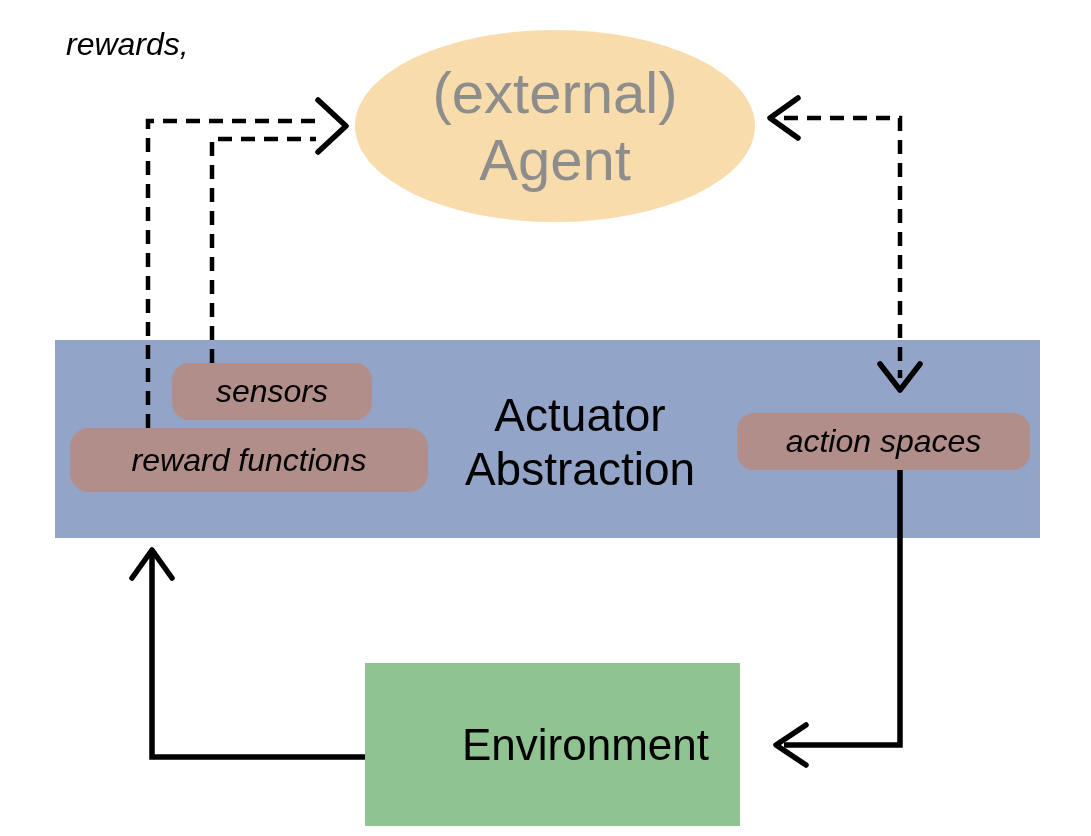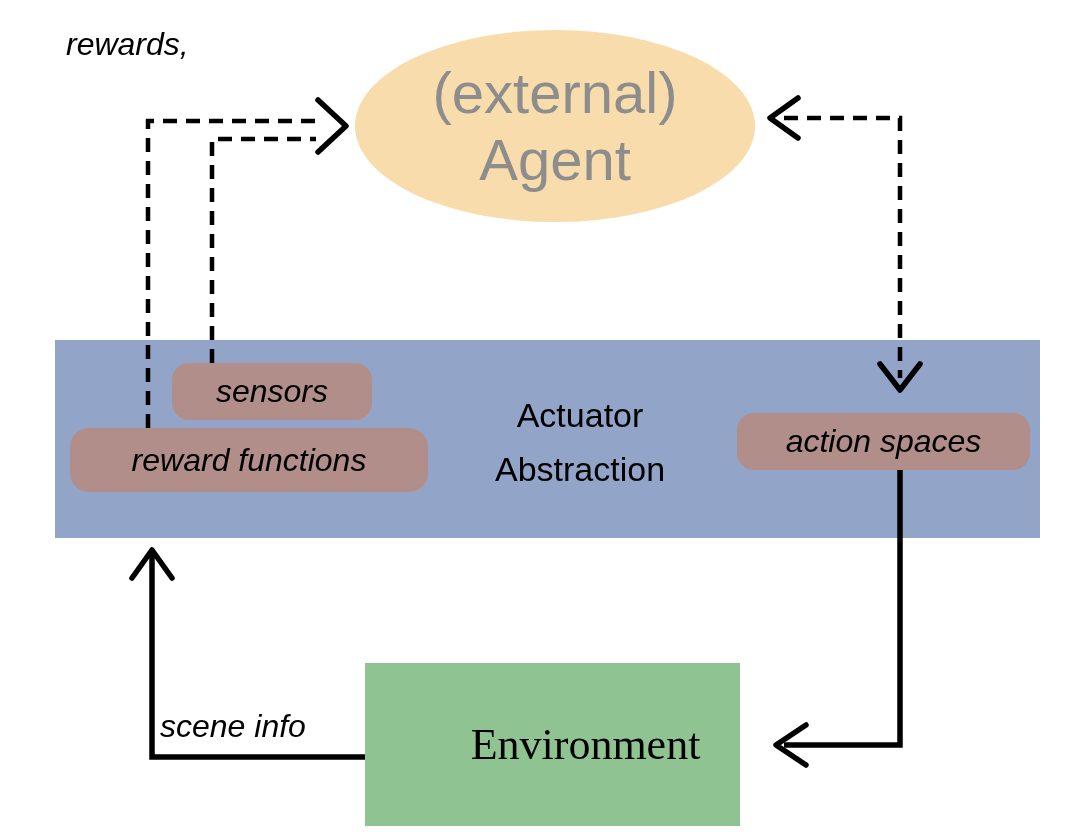--- a/index.html
+++ b/index.html
@@ -16,21 +16,21 @@
   .label { position: absolute; color: #000000; }
   .center {
     display: flex;
     align-items: center;
     justify-content: center;
     text-align: center;
   }
   .edge-label { font-size: 32px; font-style: italic; line-height: 41px; text-align: center; }
   .pill-label { font-size: 32px; font-style: italic; }
   .agent-label { font-size: 58px; }
-  .block-label { font-size: 34px; }
+  .block-label { font-size: 46px; }
   .env-label { font-size: 44px; }
   .abstraction-label div { line-height: 54px; }
 </style>
 </head>
 <body>
 
 <div class="stage">
 
   <svg width="1091" height="836" viewBox="0 0 1091 836">
 
@@ -71,18 +71,17 @@
 
   <div class="label center pill-label" style="left:70px; top:428px; width:358px; height:64px;">reward functions</div>
 
   <div class="label center pill-label" style="left:737px; top:413px; width:293px; height:57px;">action spaces</div>
 
   <div class="label block-label abstraction-label" style="left:420px; top:388px; width:320px; text-align:center;">
     <div>Actuator</div>
     <div>Abstraction</div>
   </div>
 
-  <div class="label center env-label" style="left:365px; top:663px; width:441px; height:163px;font-family:Liberation Serif, serif;">Environment</div>
+  <div class="label center env-label" style="left:365px; top:663px; width:441px; height:163px;">Environment</div>
 
-  <div class="label edge-label" style="left:160px; top:706px;">scene info</div>
 
 
 </div>
 
 </body></html>

